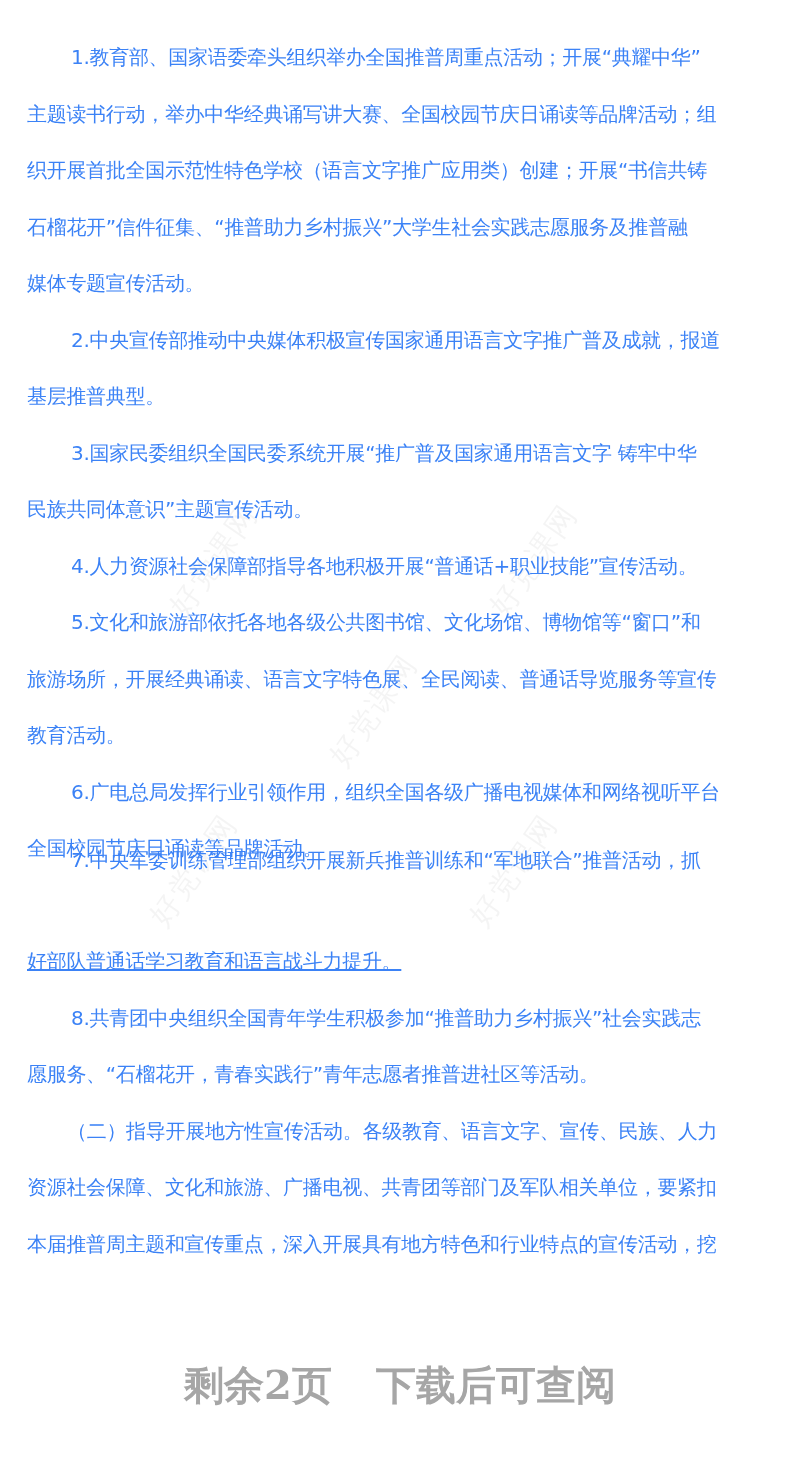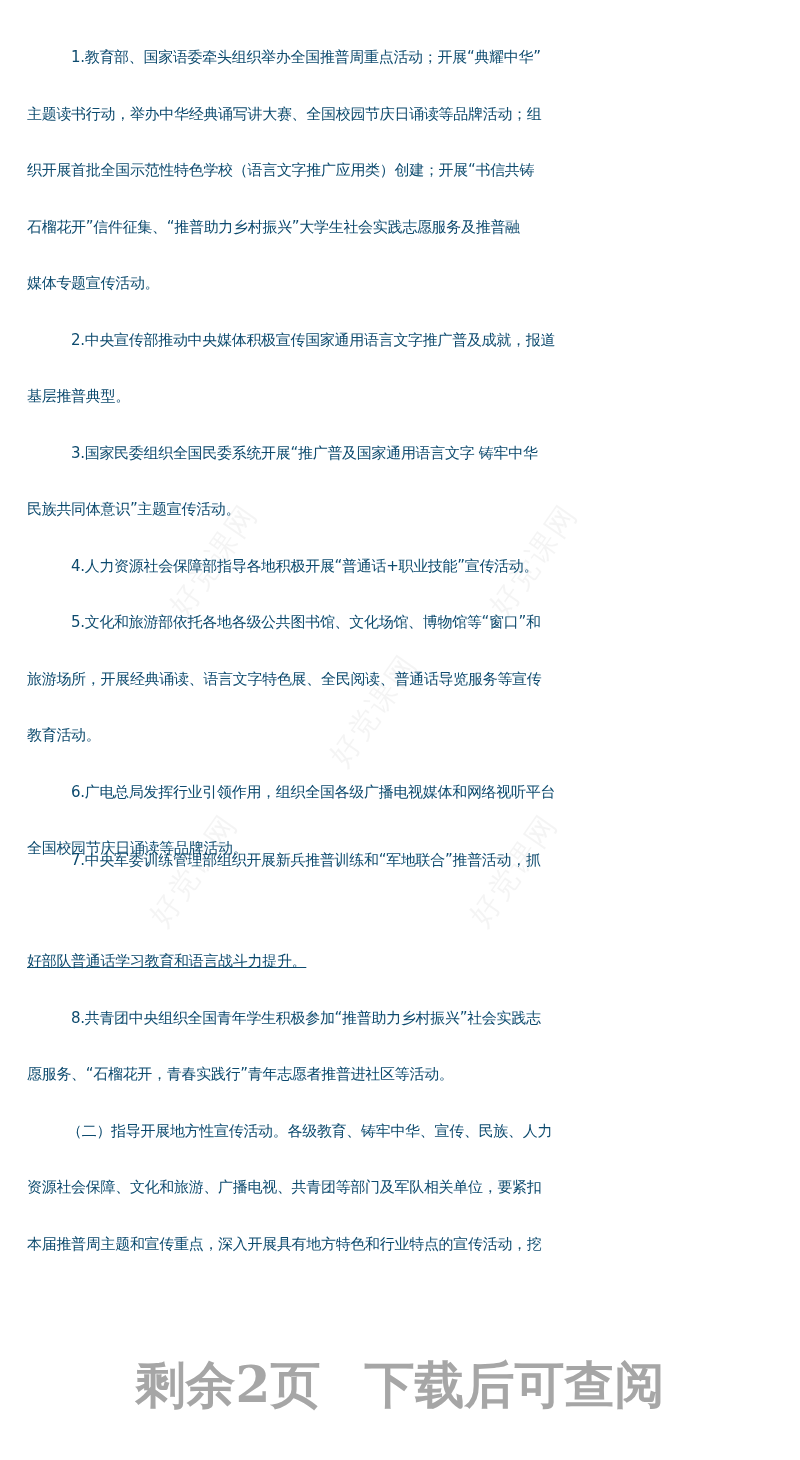--- a/index.html
+++ b/index.html
@@ -18,22 +18,22 @@
       position: absolute;
       left: 27px;
       top: 0;
       width: 748px;
     }
     .line {
       position: absolute;
       left: 0;
       height: 30px;
       line-height: 30px;
-      font-size: 15px;
-      color: #0c4a6e;
+      font-size: 20px;
+      color: #3b82f6;
       white-space: nowrap;
       letter-spacing: -0.3px;
       text-align: right;
     }
     .line.indent {
       left: 44px;
     }
     .line.indent-paren {
       left: 40px;
     }
@@ -48,21 +48,21 @@
       pointer-events: none;
       font-family: "DejaVu Sans", sans-serif;
     }
     .remaining-banner {
       position: absolute;
       left: 0;
       top: 1355px;
       width: 800px;
       height: 60px;
       text-align: center;
-      font-size: 50px;
+      font-size: 40px;
       font-weight: bold;
       color: #a6a6a6;
       line-height: 60px;
       font-family: "DejaVu Serif", "Liberation Serif", serif;
     }
     .remaining-banner span {
       display: inline-block;
     }
     .remaining-banner .gap {
       width: 44px;
@@ -116,21 +116,21 @@
     <div class="line indent" style="top:845px;">7.中央军委训练管理部组织开展新兵推普训练和“军地联合”推普活动，抓</div>
     <div class="line" style="top:946px;text-decoration:underline;">好部队普通话学习教育和语言战斗力提升。</div>
   </div>
 
   <div>
     <div class="line indent" style="top:1003px;">8.共青团中央组织全国青年学生积极参加“推普助力乡村振兴”社会实践志</div>
     <div class="line" style="top:1059px;">愿服务、“石榴花开，青春实践行”青年志愿者推普进社区等活动。</div>
   </div>
 
   <div>
-    <div class="line indent-paren" style="top:1116px;">（二）指导开展地方性宣传活动。各级教育、铸牢中华、宣传、民族、人力</div>
+    <div class="line indent-paren" style="top:1116px;">（二）指导开展地方性宣传活动。各级教育、语言文字、宣传、民族、人力</div>
     <div class="line" style="top:1172px;">资源社会保障、文化和旅游、广播电视、共青团等部门及军队相关单位，要紧扣</div>
     <div class="line" style="top:1229px;">本届推普周主题和宣传重点，深入开展具有地方特色和行业特点的宣传活动，挖</div>
   </div>
 
 </div>
 
 <div class="remaining-banner">
   <span>剩余2页</span><span class="gap"></span><span>下载后可查阅</span>
 </div>
 

